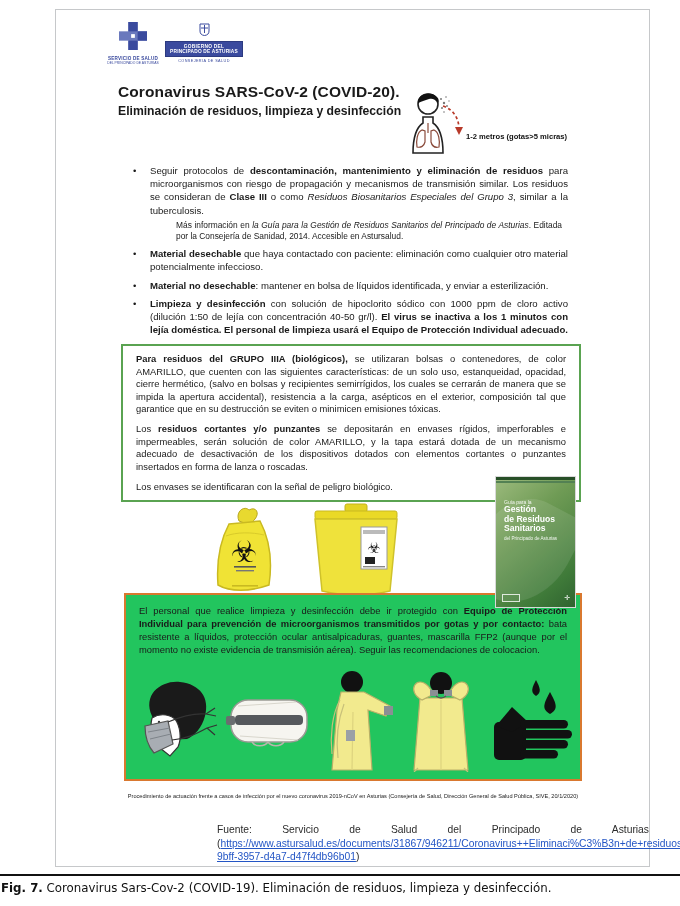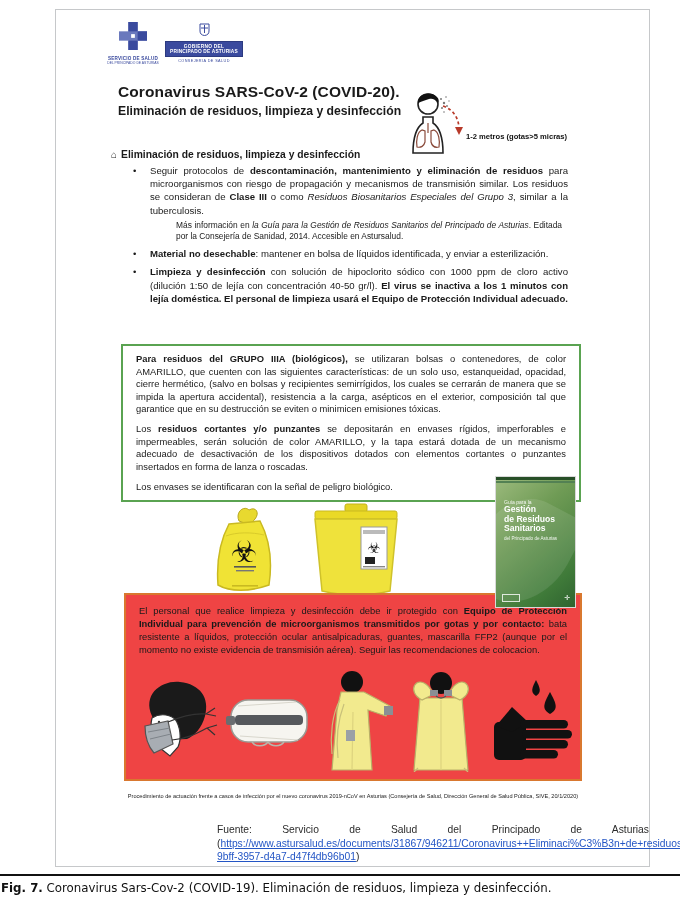--- a/index.html
+++ b/index.html
@@ -59,21 +59,21 @@
               background:rgba(255,255,255,0.10);transform:rotate(28deg);}
   .book .txt{position:relative;padding:16px 6px 0 8px;}
   .book .pre{display:block;font-size:5px;opacity:.9;}
   .book .bl{display:block;font-size:8.6px;font-weight:bold;line-height:9.6px;}
   .book .post{display:block;font-size:4.6px;margin-top:2px;opacity:.9;}
   .book .foot{position:absolute;bottom:5px;left:6px;right:5px;display:flex;justify-content:space-between;align-items:center;}
   .book .mini-box{width:16px;height:6px;border:1px solid rgba(255,255,255,.8);}
   .book .mini-cross{font-size:7px;color:#fff;}
 
   
-  .orange-box{left:124px;top:593px;width:428px;height:166px;border:2px solid #d9782f;background:#ef4444;
+  .orange-box{left:124px;top:593px;width:428px;height:166px;border:2px solid #d9782f;background:#22c55e;
               padding:9px 13px;font-size:9.4px;line-height:13px;text-align:justify;}
   .orange-box p{margin:0;}
 
   
   .ppe{z-index:4;}
   .mask-img{left:132px;top:676px;}
   .goggles-img{left:226px;top:694px;}
   .gown1-img{left:316px;top:670px;}
   .gown2-img{left:398px;top:670px;}
   .hand-img{left:492px;top:680px;}
@@ -144,29 +144,27 @@
           <circle cx="49" cy="16" r=".9"></circle>
           <circle cx="46" cy="22" r=".8"></circle>
         <circle cx="51" cy="11" r=".7"></circle>
       </g>
       <path d="M45 16 C56 20 60 28 61 37" fill="none" stroke="#b83a2a" stroke-width="1.7" stroke-dasharray="3 2.6"></path>
       <polygon points="57,37 65,37 61,45" fill="#b83a2a"></polygon>
     </svg>
     <span class="dist">1-2 metros (gotas&gt;5 micras)</span>
   </div>
 
-  <div class="abs section-heading">
-    <span class="glyph">⌂</span><span>Eliminación de residuos, limpieza y desinfección</span>
-  </div>
 
   <ul class="abs bullets">
     <li>
       <span><span>Seguir protocolos de </span><span class="seg-b">descontaminación, mantenimiento y eliminación de residuos</span><span> para microorganismos con riesgo de propagación y mecanismos de transmisión similar. Los residuos se consideran de </span><span class="seg-b">Clase III</span><span> o como </span><span class="seg-i">Residuos Biosanitarios Especiales del Grupo 3</span><span>, similar a la tuberculosis.</span></span>
       <div class="note"><span>Más información en </span><span class="seg-i">la Guía para la Gestión de Residuos Sanitarios del Principado de Asturias</span><span>. Editada por la Consejería de Sanidad, 2014. Accesible en Astursalud.</span></div>
     </li>
+    <li><span class="seg-b">Material desechable</span><span> que haya contactado con paciente: eliminación como cualquier otro material potencialmente infeccioso.</span></li>
     <li><span class="seg-b">Material no desechable</span><span>: mantener en bolsa de líquidos identificada, y enviar a esterilización.</span></li>
     <li><span class="seg-b">Limpieza y desinfección</span><span> con solución de hipoclorito sódico con 1000 ppm de cloro activo (dilución 1:50 de lejía con concentración 40-50 gr/l). </span><span class="seg-b">El virus se inactiva a los 1 minutos con lejía doméstica. El personal de limpieza usará el Equipo de Protección Individual adecuado.</span></li>
   </ul>
 
   <div class="abs green-box">
     <p><span class="seg-b">Para residuos del GRUPO IIIA (biológicos),</span><span> se utilizaran bolsas o contenedores, de color AMARILLO, que cuenten con las siguientes características: de un solo uso, estanqueidad, opacidad, cierre hermético, (salvo en bolsas y recipientes semirrígidos, los cuales se cerrarán de manera que se impida la apertura accidental), resistencia a la carga, asépticos en el exterior, composición tal que garantice que en su destrucción se eviten o minimicen emisiones tóxicas.</span></p>
     <p><span>Los </span><span class="seg-b">residuos cortantes y/o punzantes</span><span> se depositarán en envases rígidos, imperforables e impermeables, serán solución de color AMARILLO, y la tapa estará dotada de un mecanismo adecuado de desactivación de los dispositivos dotados con elementos cortantes o punzantes insertados en forma de lanza o roscadas.</span></p>
     <p class="p3">Los envases se identificaran con la señal de peligro biológico.</p>
   </div>
 

